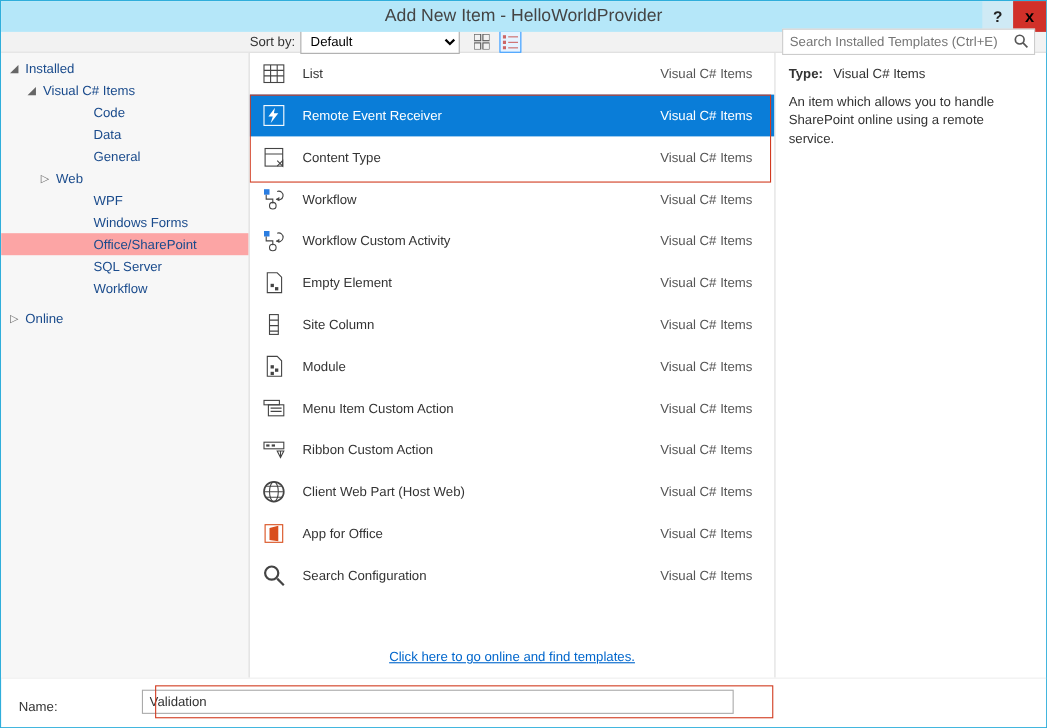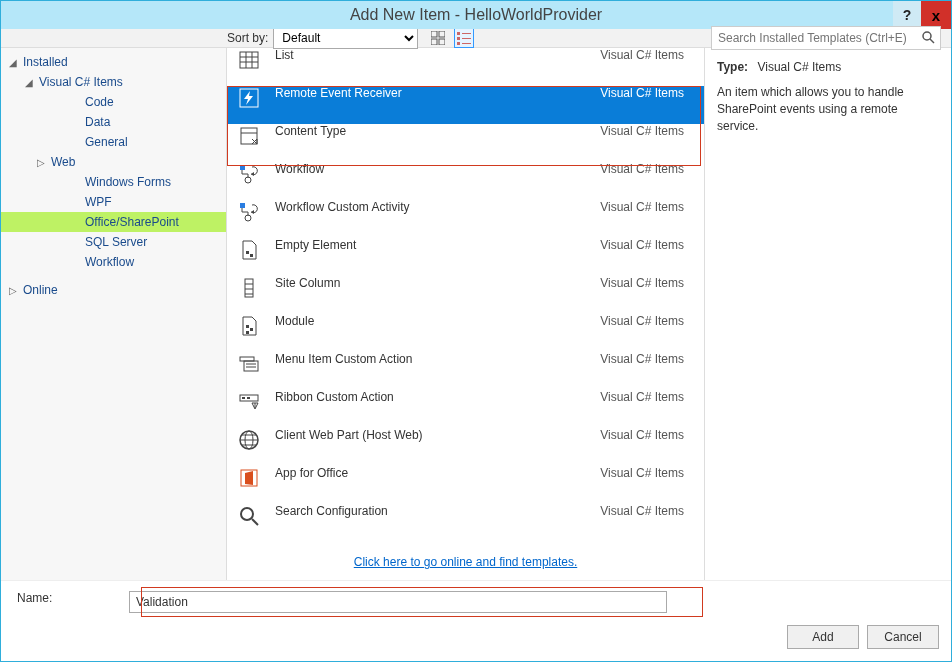--- a/index.html
+++ b/index.html
@@ -20,39 +20,39 @@
   .view-btn.active { border:1px solid #3399ff; background:#e6f3ff;}
   .toolbar .search-wrap { margin-left:auto; position:relative; }
   .toolbar .search { width:230px; height:24px; font-size:12px; color:#888; padding:2px 26px 2px 6px; border:1px solid #ccc; background:#fff;}
   .toolbar .search-icon { position:absolute; right:6px; top:4px; font-size:13px; color:#555; }
   .body { flex:1; display:flex; min-height:0; }
   .tree { width:226px; border-right:1px solid #ddd; background:#f7f7f7; font-size:12px; color:#1a4b8c; padding-top:4px; overflow:auto;}
   .tree-item { padding:3px 6px 3px 20px; color:#1a4b8c; cursor:default; display:flex; align-items:center;}
   .tree-item.root { padding-left:8px; color:#1a4b8c;}
   .tree-item.sub { padding-left:24px; }
   .tree-item.leaf { padding-left:84px; color:#1a4b8c;}
-  .tree-item.leaf.sel { background:#bef264; color:#1a4b8c;}
+  .tree-item.leaf.sel { background:#fca5a5; color:#1a4b8c;}
   .tree-item.l2 { padding-left:36px;}
   .tri { display:inline-block; width:10px; font-size:10px; color:#666; margin-right:4px;}
   .list { flex:1; display:flex; flex-direction:column; border-right:1px solid #ddd; min-width:0;}
   .items { flex:1; overflow:auto; position:relative;}
-  .item { height:38px; display:flex; align-items:flex-start; padding:0 20px 0 10px; font-size:12px; color:#333;}
+  .item { height:38px; display:flex; align-items:center; padding:0 20px 0 10px; font-size:12px; color:#333;}
   .item .icon { width:24px; height:24px; margin-right:14px; display:flex; align-items:center; justify-content:center; color:#444;}
   .item .label { flex:1; }
   .item .cat { color:#555; }
   .item.sel { background:#0a7dd8; color:#fff;}
   .item.sel .cat { color:#fff;}
   .redbox1 { position:absolute; border:1px solid #d13a1f; pointer-events:none; left:0; top:38px; right:3px; height:80px;}
   .link-line { text-align:center; padding:6px 0 10px 0;}
   .link-line a { color:#0066cc; text-decoration:underline; font-size:12px;}
   .desc { width:246px; padding:12px 12px; font-size:12px; color:#333;}
   .desc .type-lbl { font-weight:bold; margin-right:6px;}
   .desc p { margin-top:10px; line-height:1.4;}
   .bottom { border-top:1px solid #eee; padding:10px 12px 12px 12px; }
-  .name-row { display:flex; align-items:flex-start; position:relative;}
+  .name-row { display:flex; align-items:flex-end; position:relative;}
   .name-row .lbl { width:116px; font-size:12px; color:#333; padding-left:4px;}
   .name-row input { flex:0 0 538px; height:22px; font-size:12px; padding:2px 6px; border:1px solid #aaa; background:#fff; color:#333;}
   .redbox2 { position:absolute; border:1px solid #d13a1f; left:128px; top:-4px; width:562px; height:30px; pointer-events:none;}
   .btn-row { display:flex; justify-content:flex-end; gap:8px; margin-top:12px;}
   .btn { min-width:72px; height:24px; font-size:12px; background:#f0f0f0; border:1px solid #aaa; color:#333; padding:0 14px; cursor:default;}
   svg { display:block; }
 </style>
 </head>
 <body>
 
@@ -122,24 +122,24 @@
             <span>Data</span>
           </div>
           <div class="tree-item leaf">
             <span>General</span>
           </div>
           <div class="tree-item l2">
             <span class="tri">▷</span>
             <span>Web</span>
           </div>
           <div class="tree-item leaf">
+            <span>WPF</span>
+          </div>
+          <div class="tree-item leaf">
             <span>Windows Forms</span>
-          </div>
-          <div class="tree-item leaf">
-            <span>WPF</span>
           </div>
           <div class="tree-item leaf sel">
             <span>Office/SharePoint</span>
           </div>
           <div class="tree-item leaf">
             <span>SQL Server</span>
           </div>
           <div class="tree-item leaf">
             <span>Workflow</span>
           </div>
@@ -310,30 +310,26 @@
       <div class="link-line">
         <a href="#">Click here to go online and find templates.</a>
       </div>
     </div>
 
     <div class="desc">
       <div>
         <span class="type-lbl">Type:</span>
         <span>Visual C# Items</span>
       </div>
-      <p>An item which allows you to handle SharePoint events using a remote service.</p>
+      <p>An item which allows you to handle SharePoint online using a remote service.</p>
     </div>
 
   </div>
 
   <div class="bottom">
     <div class="name-row">
       <span class="lbl">Name:</span>
       <input value="Validation" style="">
       <div class="redbox2"></div>
     </div>
-    <div class="btn-row">
-      <button class="btn">Add</button>
-      <button class="btn">Cancel</button>
-    </div>
   </div>
 
 </div>
 
 </body></html>

